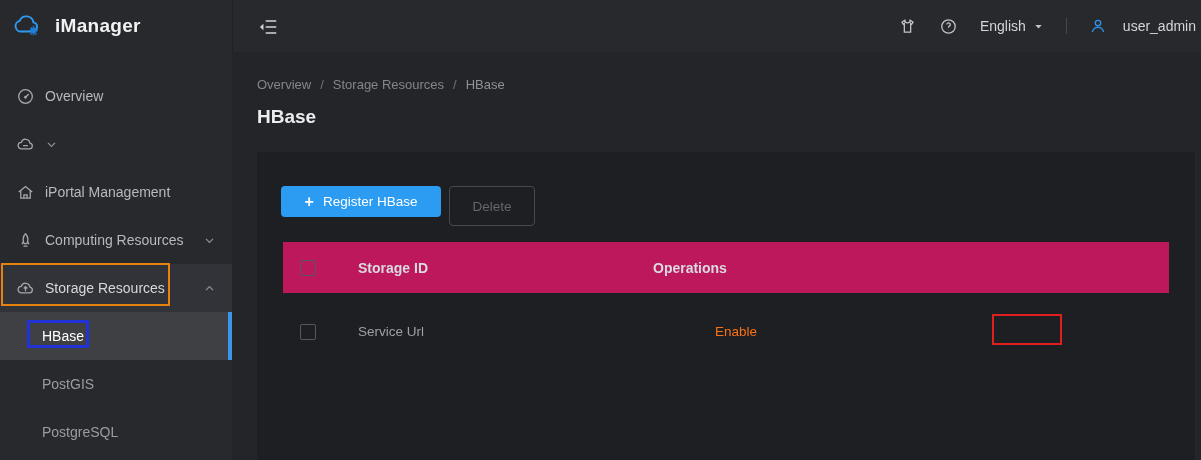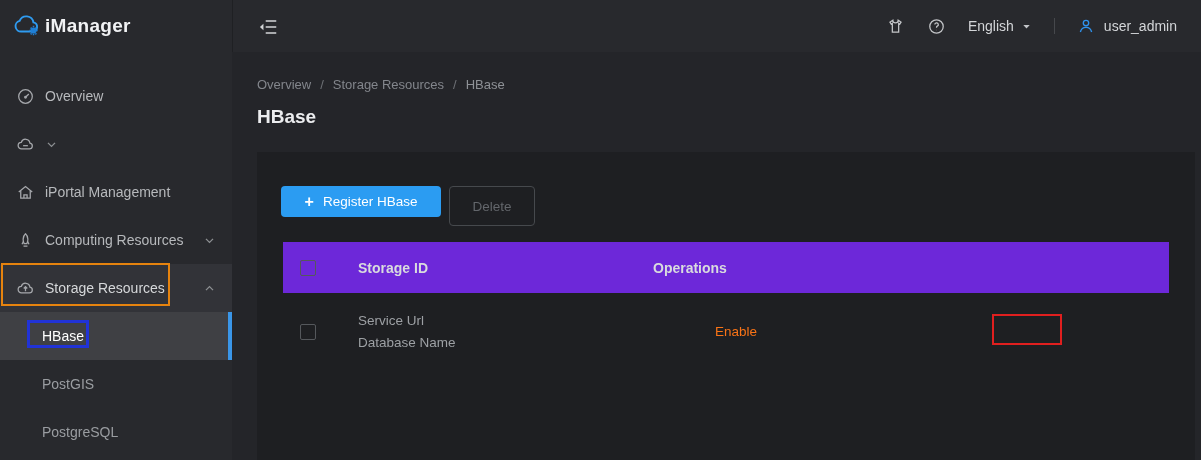--- a/index.html
+++ b/index.html
@@ -7,42 +7,42 @@
   .screen {
     position: relative; width: 1201px; height: 460px;
     background: #242529; overflow: hidden;
     font-family: "Liberation Sans", sans-serif;
     -webkit-font-smoothing: antialiased;
   }
   svg { display:block; }
 
   
   .sidebar { position:absolute; left:0; top:0; width:232px; height:460px; background:#28292d; z-index:2; }
-  .logo-row { height:52px; display:flex; align-items:center; padding-left:13px; }
+  .logo-row { height:52px; display:flex; align-items:center; padding-left:13px; gap:10px; }
   .app-title { color:#f1f2f4; font-size:19px; font-weight:bold; letter-spacing:.3px; }
   .menu { padding-top:20px; }
   .menu-item { height:48px; display:flex; align-items:center; padding:0 16px; color:#b7b9bc; font-size:14px; cursor:pointer; }
   .menu-item .mi-icon { width:19px; height:19px; margin-right:10px; color:#a6a8ac; flex:none; }
   .menu-item .mi-label { flex:1; white-space:nowrap; }
   .menu-item .mi-chevron { width:13px; height:13px; color:#8d9093; flex:none; }
   .menu-item.active-parent { background:#323338; color:#d6d8da; }
   .submenu-item { height:48px; display:flex; align-items:center; padding-left:42px; color:#9a9da1; font-size:14px; position:relative; cursor:pointer; }
   .submenu-item.selected { background:#3f4044; color:#ffffff; }
   .active-bar { position:absolute; right:0; top:0; bottom:0; width:4px; background:#3a96e8; }
 
   
   .topbar { position:absolute; left:232px; right:0; top:0; height:52px; background:#28292d;
-            border-left:1px solid #1f2023; display:flex; align-items:center; padding:0 22px 0 24px; z-index:2; }
+            border-left:1px solid #1f2023; display:flex; align-items:center; padding:0 3px 0 24px; z-index:2; }
   .collapse-btn { width:22px; height:20px; color:#d3d5d7; cursor:pointer; }
   .topbar-right { margin-left:auto; display:flex; align-items:center; gap:22px; }
   .tb-icon { width:19px; height:19px; color:#c3c5c8; cursor:pointer; }
   .lang-group { display:flex; align-items:center; gap:7px; color:#d3d5d8; font-size:14px; cursor:pointer; }
   .caret { width:11px; height:11px; color:#c3c5c8; }
   .tb-divider { width:1px; height:16px; background:#46484c; }
-  .user-group { display:flex; align-items:center; gap:9px; color:#d3d5d8; font-size:14px; cursor:pointer; padding-right:2px; }
+  .user-group { display:flex; align-items:center; gap:16px; color:#d3d5d8; font-size:14px; cursor:pointer; padding-right:2px; }
   .user-ic { width:18px; height:18px; color:#2f93ee; }
 
   
   .main { position:absolute; left:232px; top:52px; right:0; bottom:0; background:#242529; }
   .breadcrumb { position:absolute; left:25px; top:25px; display:flex; gap:9px; font-size:13px; }
   .crumb { color:#83868c; cursor:pointer; }
   .crumb.current { color:#8e9196; cursor:default; }
   .crumb-sep { color:#6e7176; }
   .page-title { position:absolute; left:25px; top:54px; font-size:19px; font-weight:bold; color:#ecedef; }
 
@@ -52,21 +52,21 @@
                   border:none; border-radius:4px; color:#fff; font-size:13.5px;
                   display:flex; align-items:center; justify-content:center; gap:9px; cursor:pointer;
                   font-family:"Liberation Sans", sans-serif; }
   .btn-register .plus { font-size:16px; font-weight:bold; line-height:1; }
   .btn-delete { position:absolute; left:192px; top:34px; width:86px; height:40px; background:transparent;
                 border:1px solid #46494d; border-radius:4px; color:#63666b; font-size:13.5px;
                 display:flex; align-items:center; justify-content:center; cursor:default;
                 font-family:"Liberation Sans", sans-serif; }
 
   .table { position:absolute; left:26px; right:26px; top:90px; }
-  .t-head { display:flex; align-items:center; height:51px; background:#6d28d9; color:#d9dbde; font-weight:bold; font-size:14px; }
+  .t-head { display:flex; align-items:center; height:51px; background:#be185d; color:#d9dbde; font-weight:bold; font-size:14px; }
   .t-row  { display:flex; align-items:center; height:77px; color:#9da0a4; font-size:13.5px; }
   .col-check { width:75px; padding-left:17px; display:flex; align-items:center; }
   .col-id { width:295px; }
   .col-config { width:357px; }
   .col-ops { flex:1; }
   .checkbox { width:16px; height:16px; border:1px solid #55585c; border-radius:2px; background:transparent; cursor:pointer; }
   .config-cell { display:flex; flex-direction:column; line-height:22px; }
   .enable-link { color:#f97316; cursor:pointer;margin-top:31px; }
 
   
@@ -244,21 +244,20 @@
           <span class="col-id">Storage ID</span>
           <span class="col-ops">Operations</span>
         </div>
 
         <div class="t-row">
           <span class="col-check">
             <span class="checkbox"></span>
           </span>
           <span class="col-config config-cell">
             <span>Service Url</span>
-            <span>Database Name</span>
           </span>
           <span class="col-ops">
             <span class="enable-link">Enable</span>
           </span>
         </div>
       </div>
 
     </section>
   </main>
 

